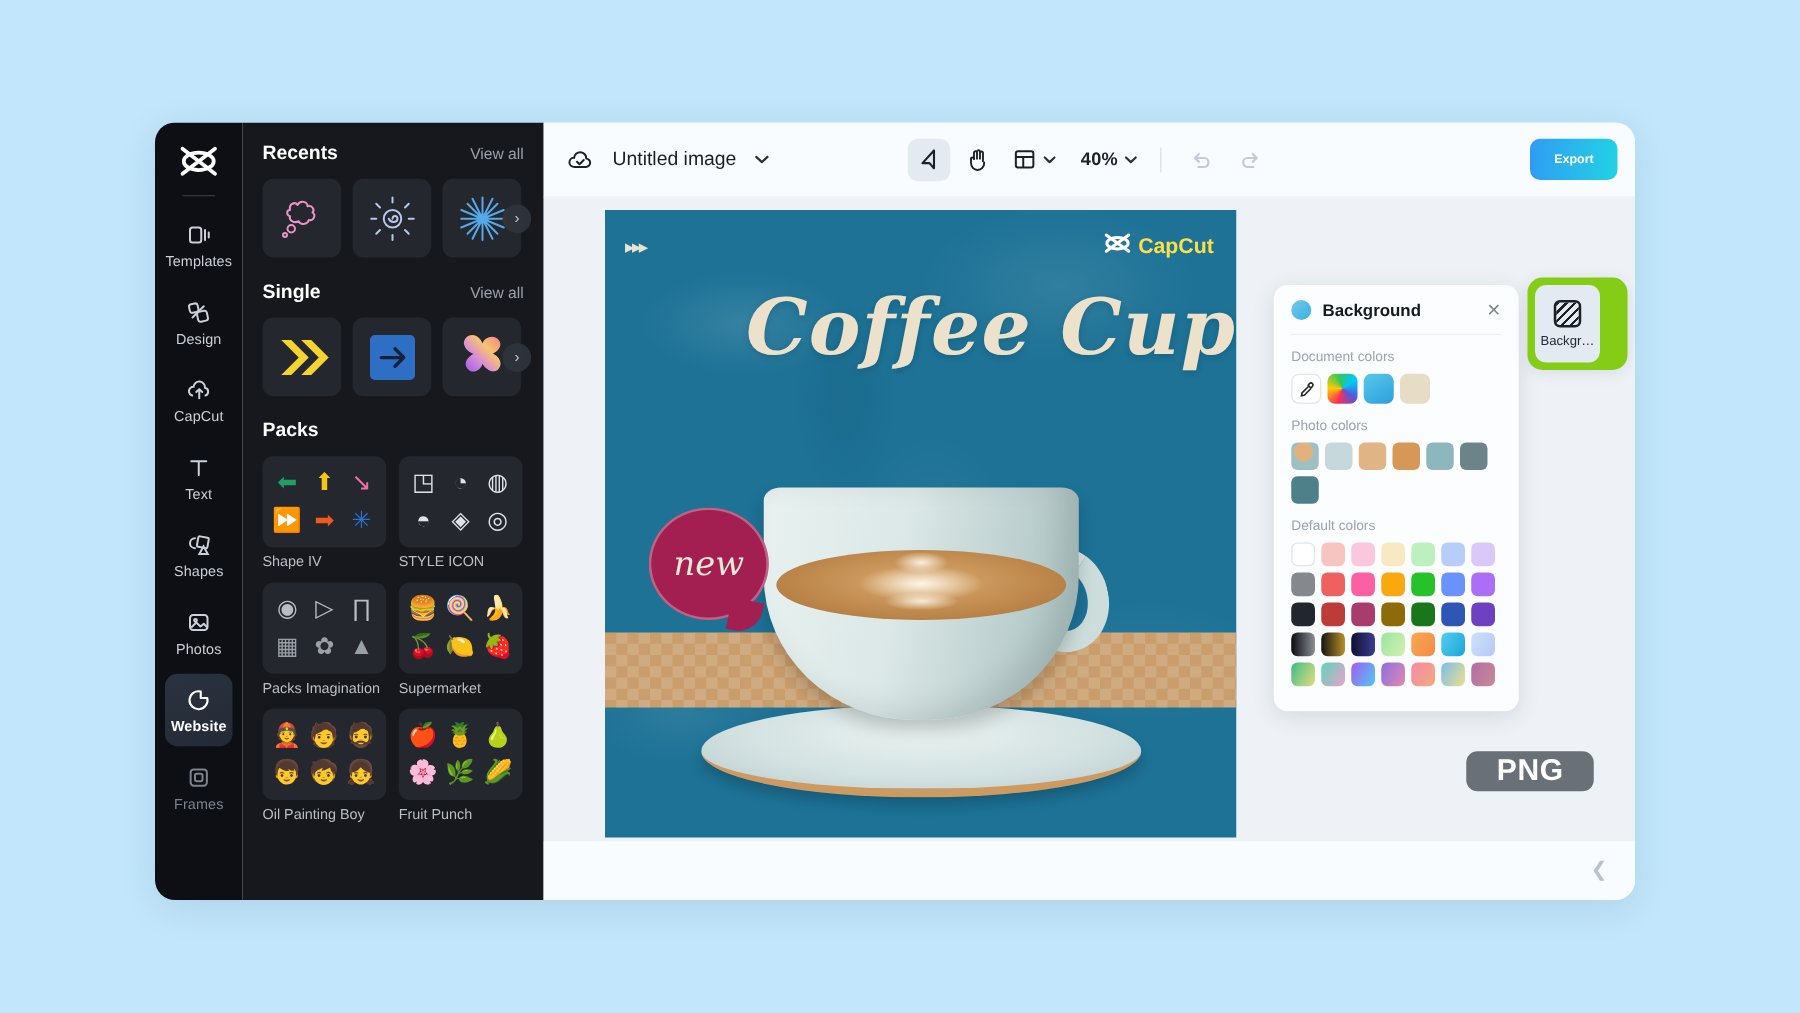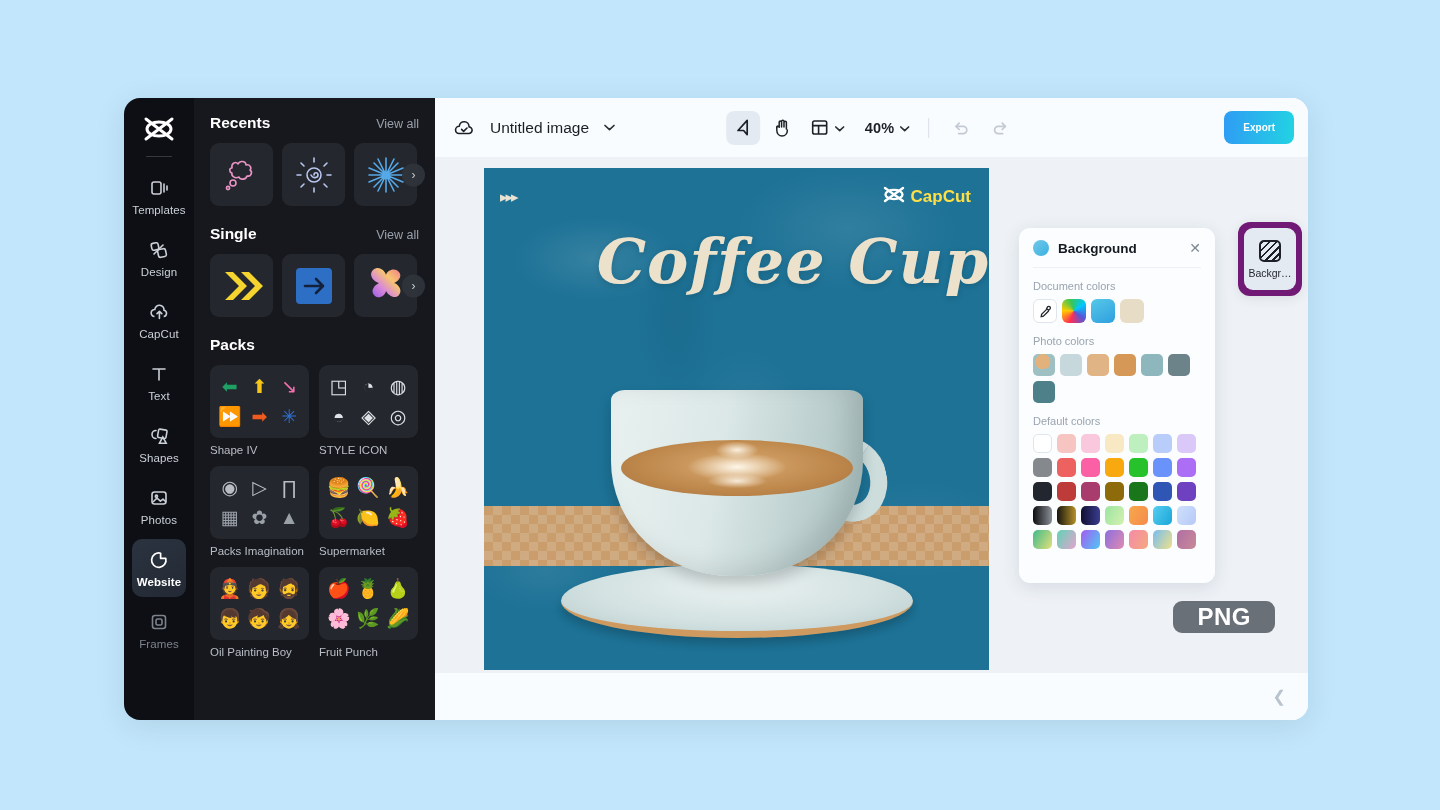--- a/index.html
+++ b/index.html
@@ -255,43 +255,43 @@
   }
   .foot-rule { flex: 0 0 92px; height: 1px; background: rgba(230,225,210,.55); }
 
   
   .bg-panel {
     position: absolute; left: 584px; top: 70px;
     width: 196px;
     background: #fbfdff;
     border-radius: 11px;
     box-shadow: 0 4px 18px rgba(30,50,80,.12);
-    padding: 12px 14px 34px;
+    padding: 12px 14px 20px;
     z-index: 5;
   }
   .bgp-head { display: flex; align-items: center; gap: 9px; padding-bottom: 11px; border-bottom: 1px solid #edf1f5; }
   .bgp-swatch { width: 16px; height: 16px; border-radius: 50%; background: linear-gradient(135deg,#72c8ea,#3bb1e0); }
   .bgp-title { font-size: 13.5px; font-weight: 700; color: #151a21; flex: 1 1 auto; }
   .bgp-close { color: #7d8893; font-size: 14px; cursor: pointer; line-height: 1; }
   .bgp-label { font-size: 11px; color: #9aa4af; margin: 12px 0 7px; }
   .sw-row { display: flex; gap: 5px; flex-wrap: wrap; }
   .sw {
     width: 19px; height: 19px; border-radius: 5px;
     cursor: pointer; flex: 0 0 19px;
   }
   .sw.bordered { border: 1px solid #dfe5ec; background:#fff; display:flex; align-items:center; justify-content:center; }
   .sw.photo { width: 22px; height: 22px; flex: 0 0 22px; border-radius: 5px; }
   .sw.doc { width: 24px; height: 24px; flex: 0 0 24px; border-radius: 6px; }
   .grid7 { display: grid; grid-template-columns: repeat(7, 19px); gap: 5px; }
 
   
   .dock {
     position: absolute; right: 6px; top: 64px;
-    width: 64px; padding: 6px;
-    background: #701a75; border-radius: 12px;
+    width: 80px; padding: 6px;
+    background: #84cc16; border-radius: 12px;
     box-shadow: 0 2px 12px rgba(30,50,80,.10);
     z-index: 6;
   }
   .dock-btn {
     width: 52px; height: 62px; border-radius: 9px;
     background: #e4eaf1;
     display: flex; flex-direction: column; align-items: center; justify-content: center;
     gap: 5px; cursor: pointer;
   }
   .dock-ico {
@@ -644,20 +644,23 @@
 
         <div class="cup-wrap">
           <div class="saucer"></div>
           <div class="cup-handle"></div>
           <div class="cup-body">
             <div class="coffee"></div>
             <div class="latte-art"></div>
           </div>
         </div>
 
+        <div class="new-badge">
+          <span>new</span>
+        </div>
 
       </div>
 
       <div class="bg-panel">
         <div class="bgp-head">
           <span class="bgp-swatch"></span>
           <span class="bgp-title">Background</span>
           <span class="bgp-close">✕</span>
         </div>
 

